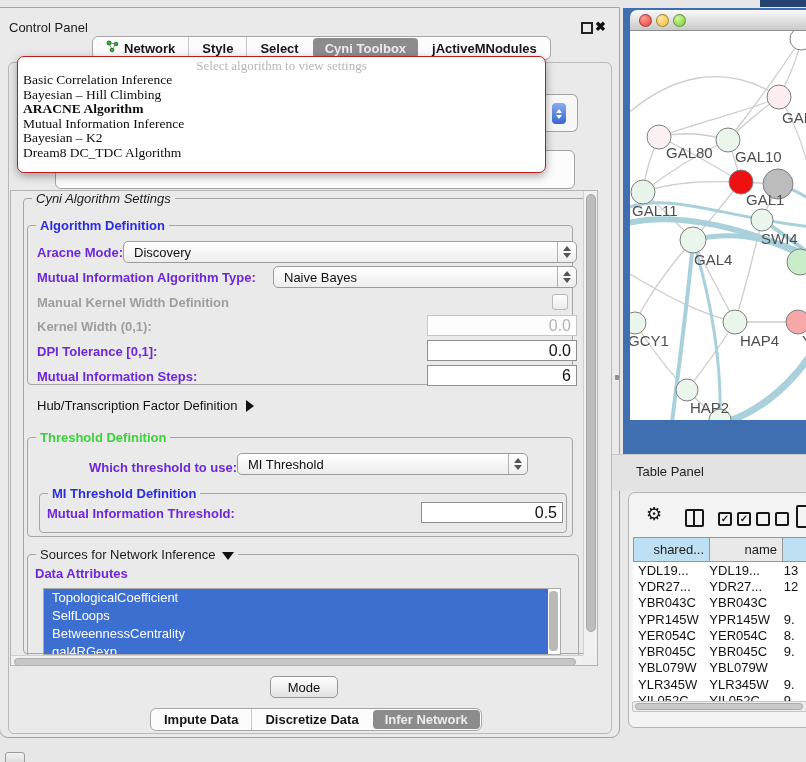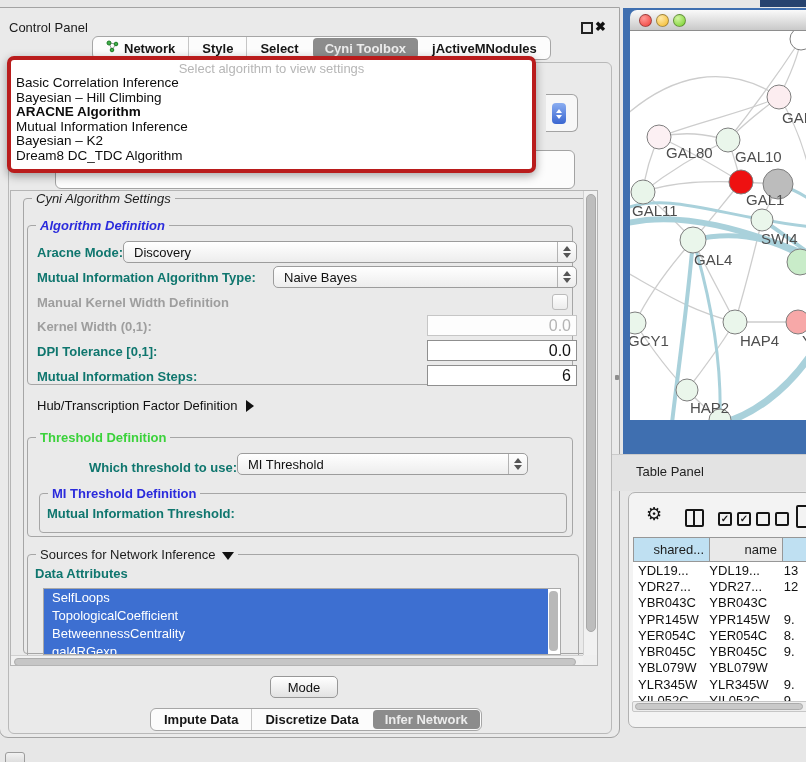--- a/index.html
+++ b/index.html
@@ -24,34 +24,34 @@
   .content-outer{position:absolute;left:8px;top:62px;width:604px;height:672px;background:#eaeaea;
                  border:1px solid #b9b9b9;border-radius:6px;box-sizing:border-box;}
   
   .sliver-r{position:absolute;left:546px;top:94px;width:32px;height:38px;background:#f7f7f7;
             border:1px solid #a3a3a3;border-left:none;border-radius:0 6px 6px 0;box-sizing:border-box;z-index:1;}
   .aqua-stepper{position:absolute;left:6px;top:8px;width:14px;height:21px;border-radius:4px;
             background:linear-gradient(#8aadf1,#3a66d0);display:flex;flex-direction:column;align-items:center;justify-content:center;gap:2px;}
   .sliver-b{position:absolute;left:55px;top:150px;width:520px;height:39px;background:#fcfcfc;
             border:1px solid #a3a3a3;border-radius:6px;box-sizing:border-box;z-index:1;}
   
-  .dropdown{position:absolute;left:7px;top:56px;width:529px;height:117px;background:#fff;
-            border:4px solid #b91c1c;border-radius:7px;box-shadow:0 3px 10px rgba(0,0,0,.35);z-index:30;box-sizing:border-box;}
+  .dropdown{position:absolute;left:17px;top:56px;width:529px;height:117px;background:#fff;
+            border:1px solid #b91c1c;border-radius:7px;box-shadow:0 3px 10px rgba(0,0,0,.35);z-index:30;box-sizing:border-box;font-family:Liberation Serif, serif;}
   .dd-head{height:16px;line-height:17px;text-align:center;color:#b6b6b6;font-size:13px;}
   .dd-item{height:14.6px;line-height:14.6px;padding-left:5px;font-size:13.5px;color:#0c0c0c;white-space:nowrap;}
   .dd-item.bold{font-weight:bold;}
   
   .scrollpane{position:absolute;left:10px;top:190px;width:588px;height:476px;background:#eaeaea;
               border:1px solid #b4b4b4;box-sizing:border-box;overflow:hidden;z-index:2;}
   .fs{position:absolute;border:1px solid #a6a6a6;border-radius:4px;box-sizing:border-box;}
   .lg{position:absolute;top:-8px;left:8px;background:#eaeaea;padding:0 4px;font-size:13px;white-space:nowrap;}
   .lg.blue{color:#2b2bdc;font-weight:bold;}
   .lg.green{color:#3bd23b;font-weight:bold;}
   .lg.black{color:#1c1c1c;}
-  .flabel{position:absolute;font-size:13px;font-weight:bold;color:#0f766e;white-space:nowrap;}
+  .flabel{position:absolute;font-size:13px;font-weight:bold;color:#6d28d9;white-space:nowrap;}
   .flabel.disabled{color:#9e9e9e;}
   .hubrow{position:absolute;display:flex;align-items:center;gap:9px;font-size:13px;color:#111;white-space:nowrap;}
   .combo{position:absolute;height:22px;background:linear-gradient(#ffffff,#ededed);border:1px solid #9c9c9c;
          border-radius:5px;display:flex;align-items:center;box-sizing:border-box;}
   .cval{font-size:13px;color:#111;padding-left:10px;flex:1;white-space:nowrap;}
   .stepper{width:18px;align-self:stretch;border-left:1px solid #b3b3b3;display:flex;flex-direction:column;
            align-items:center;justify-content:center;gap:2px;}
   .tri-up{width:0;height:0;border-left:4px solid transparent;border-right:4px solid transparent;border-bottom:5px solid #555;}
   .tri-dn{width:0;height:0;border-left:4px solid transparent;border-right:4px solid transparent;border-top:5px solid #555;}
   .tri-up.w{border-bottom-color:#fff;border-left-width:3px;border-right-width:3px;border-bottom-width:4px;}
@@ -162,21 +162,21 @@
         <div class="dd-item">Dream8 DC_TDC Algorithm</div>
       </div>
   </div>
 
   <div class="scrollpane">
 
     <div class="fs" style="left:12px;top:7px;width:564px;height:456px;font-style:italic;">
       <span class="lg black">Cyni Algorithm Settings</span>
     </div>
 
-    <div class="fs" style="left:16px;top:34px;width:546px;height:160px;font-style:italic;">
+    <div class="fs" style="left:16px;top:34px;width:546px;height:160px;">
       <span class="lg blue">Algorithm Definition</span>
     </div>
 
     <span class="flabel" style="left:26px;top:54px;">Aracne Mode:</span>
     <div class="combo" style="left:112px;top:50px;width:454px;">
       <span class="cval">Discovery</span>
       <span class="stepper">
           <i class="tri-up"></i>
           <i class="tri-dn"></i>
         </span>
@@ -225,31 +225,34 @@
           <i class="tri-up"></i>
           <i class="tri-dn"></i>
         </span>
     </div>
 
     <div class="fs" style="left:28px;top:302px;width:528px;height:40px;">
       <span class="lg blue">MI Threshold Definition</span>
     </div>
 
     <span class="flabel" style="left:36px;top:315px;">Mutual Information Threshold:</span>
+    <div class="inpt" style="left:410px;top:311px;width:142px;">
+      <span>0.5</span>
+    </div>
 
     <div class="fs" style="left:16px;top:363px;width:552px;height:110px;">
       <span class="lg black"><span>Sources for Network Inference</span><i class="tri-down"></i></span>
     </div>
 
     <span class="flabel" style="left:24px;top:375px;">Data Attributes</span>
 
     <div class="listbox" style="left:32px;top:397px;width:518px;height:67px;">
       <div id="attr-list">
+          <div class="attr-item">TopologicalCoefficient</div>
           <div class="attr-item">SelfLoops</div>
-          <div class="attr-item">TopologicalCoefficient</div>
           <div class="attr-item">BetweennessCentrality</div>
           <div class="attr-item">gal4RGexp</div>
         </div>
       <span class="list-vthumb"></span>
     </div>
 
     <div class="vtrack">
         <span class="vthumb"></span>
       </div>
     <div class="htrack">

